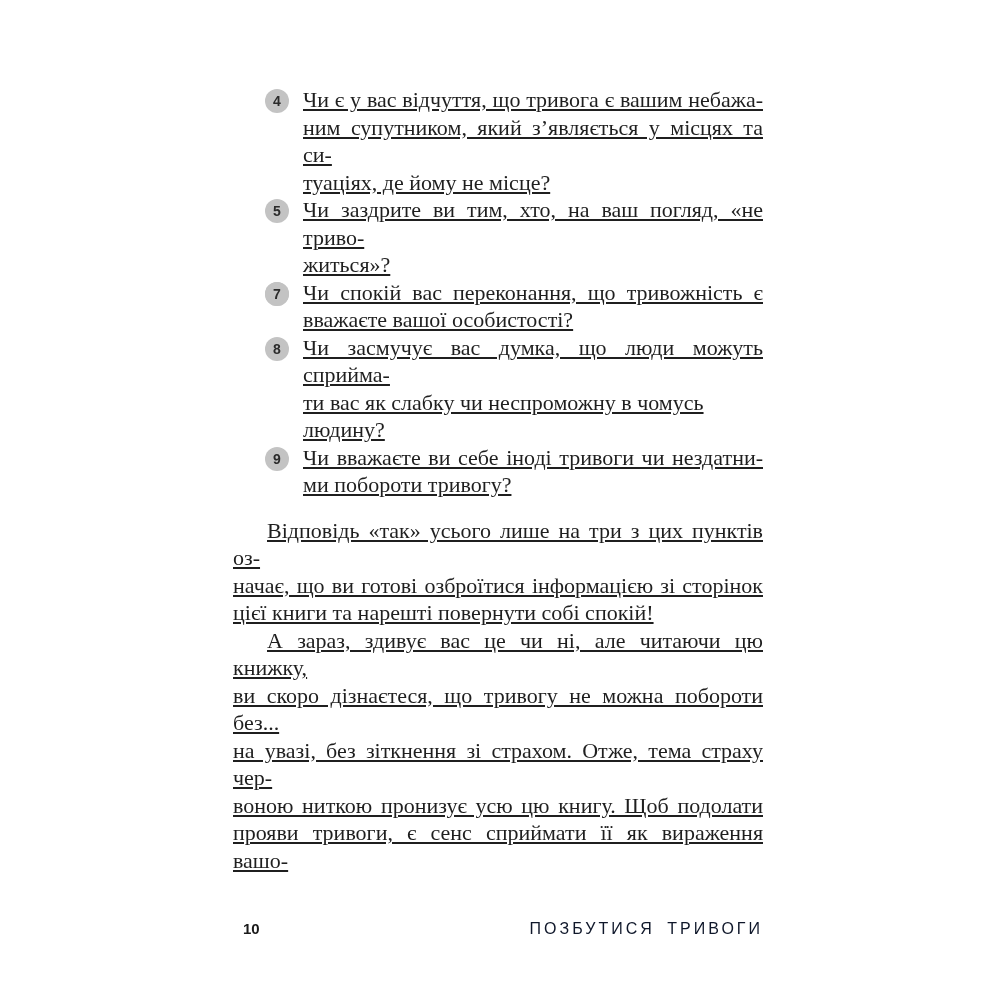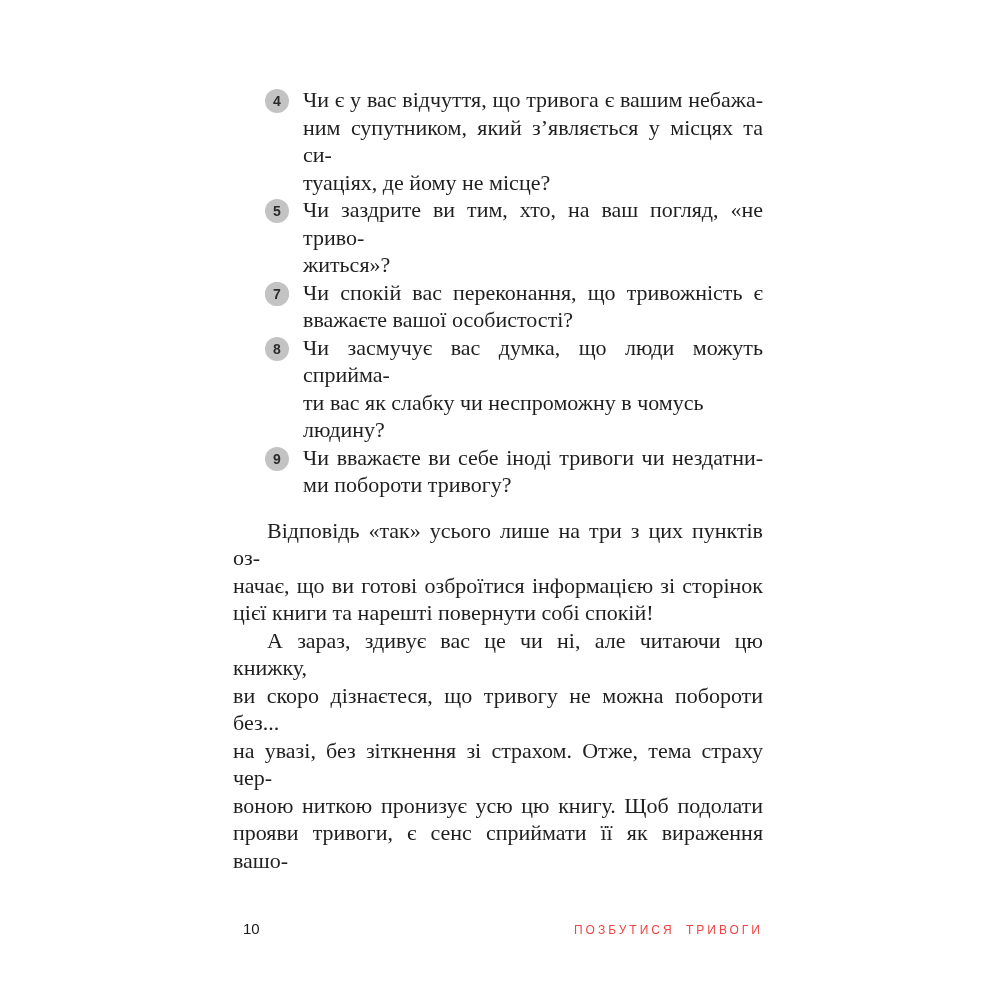--- a/index.html
+++ b/index.html
@@ -8,46 +8,47 @@
     width:1000px;height:1000px;
     background:#ffffff;
     font-family:"Liberation Serif","DejaVu Serif",serif;
     color:#1f1f1f;
     overflow:hidden;
   }
   .content{position:absolute;left:233px;top:86px;width:530px;}
   .line{
     font-size:22px;
     line-height:27.5px;
+    text-decoration:underline;
   }
   .line.j{text-align:justify;text-align-last:justify;}
   .line.last{text-align:left;text-align-last:left;}
   .line.first{text-indent:34px;}
   .list-item{position:relative;padding-left:70px;}
   .badge{
     position:absolute;left:32px;top:3px;
     width:24px;height:24px;border-radius:50%;
     background:#c3c3c3;color:#2b2b2b;
     font-family:"Liberation Sans",sans-serif;
     font-size:14px;font-weight:700;
     display:flex;align-items:center;justify-content:center;
   }
   .paras{margin-top:18px;}
   .footer{
     position:absolute;left:243px;top:920px;width:520px;
     display:flex;justify-content:space-between;align-items:baseline;
   }
   .pageno{
     font-family:"Liberation Sans",sans-serif;
-    font-weight:400;font-size:15px;color:#1a1a1a;
+    font-weight:700;font-size:15px;color:#1a1a1a;
   }
   .running{
     font-family:"Liberation Sans",sans-serif;
-    font-size:12px;letter-spacing:3px;word-spacing:5px;
-    color:#ef4444;text-transform:uppercase;
+    font-size:16px;letter-spacing:3px;word-spacing:5px;
+    color:#0f172a;text-transform:uppercase;
   }
 </style>
 </head>
 <body>
 
 <div class="page" style="background: rgb(255, 255, 255); color: rgb(31, 31, 31);">
   <div class="content">
     <div class="qlist">
         <div class="list-item">
           <span class="badge" style="background: rgb(195, 195, 195); color: rgb(43, 43, 43);">4</span>

